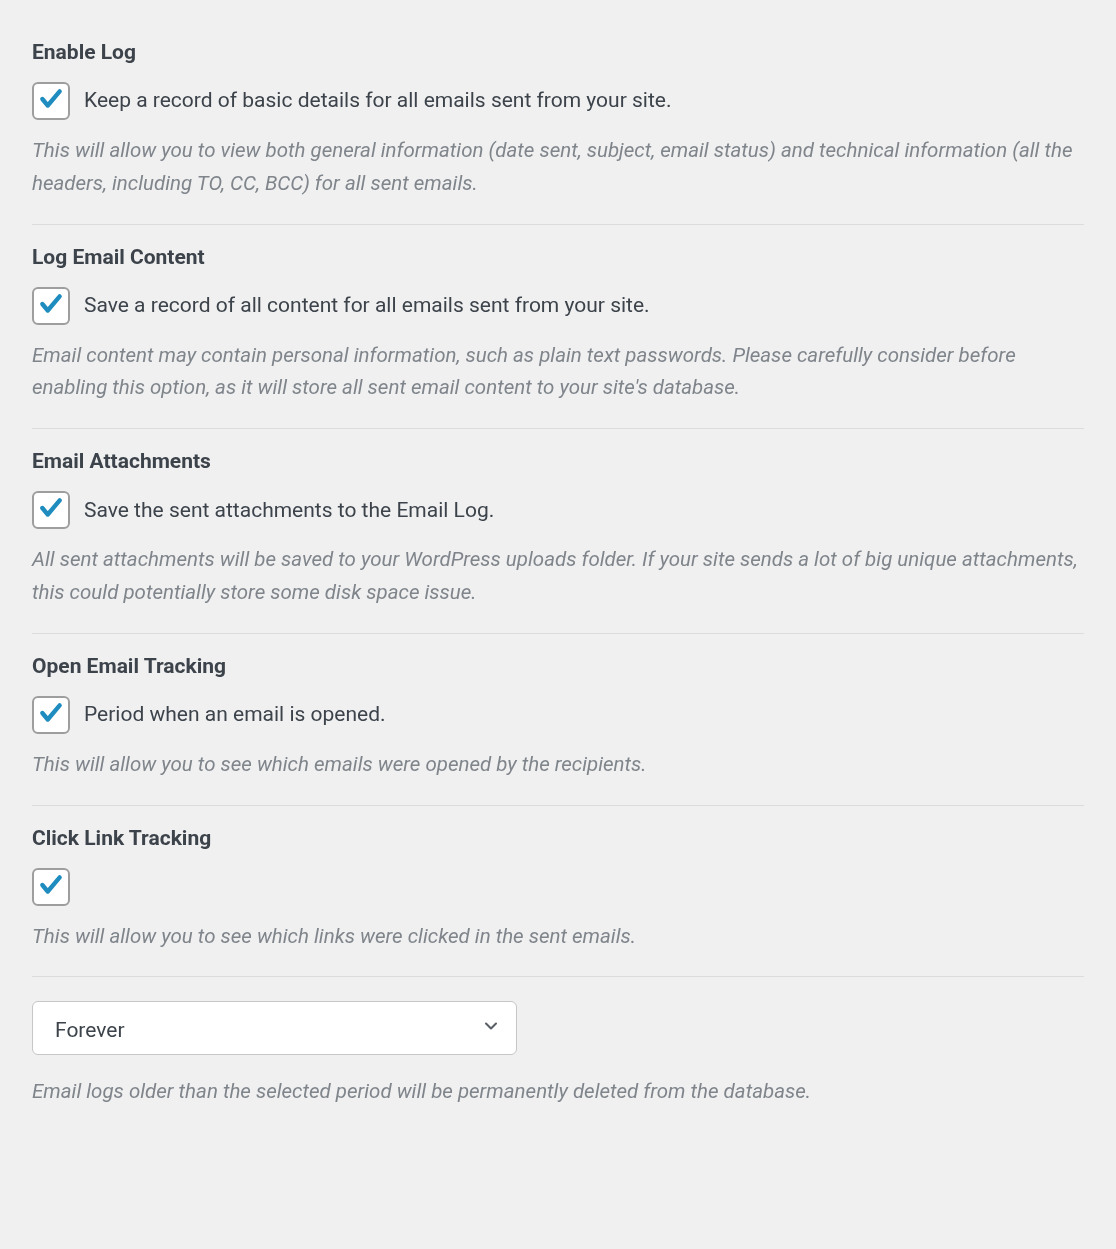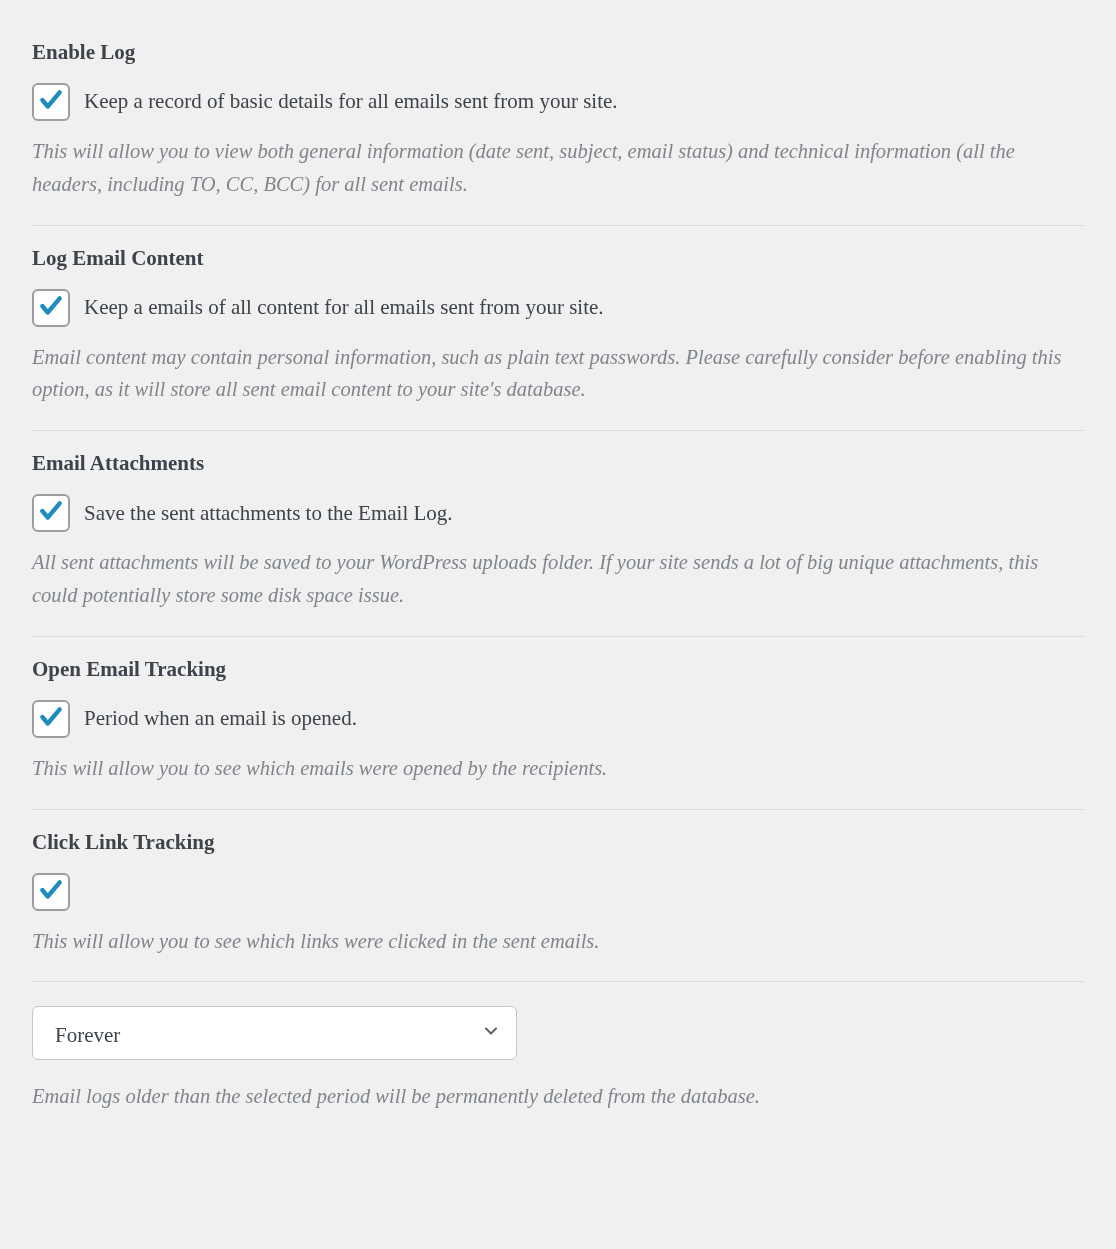--- a/index.html
+++ b/index.html
@@ -10,21 +10,20 @@
     body {
       font-family: -apple-system, BlinkMacSystemFont, "Segoe UI", Roboto, Helvetica, Arial, sans-serif;
       background-color: #f0f0f1;
       padding: 20px 32px;
       color: #3c434a;
       width: 1116px;
     }
     .section {
       border-bottom: 1px solid #dcdcde;
       padding: 20px 0 24px 0;
-      font-family: Liberation Serif, serif;
     }
     .section:last-of-type {
       border-bottom: none;
     }
     .section-title {
       font-size: 21px;
       font-weight: 700;
       color: #3c434a;
       margin-bottom: 18px;
     }
@@ -114,21 +113,21 @@
 <div class="section">
   <h3 class="section-title">Log Email Content</h3>
   <div class="checkbox-row">
     <div class="checkbox">
       <span>
         <svg viewBox="0 0 24 24" fill="none" stroke="#1e8cbe" stroke-width="4" stroke-linecap="round" stroke-linejoin="round">
             <polyline points="4 12 9 18 20 5"></polyline>
           </svg>
       </span>
     </div>
-    <span class="checkbox-label">Keep a emails of all content for all emails sent from your site.</span>
+    <span class="checkbox-label">Save a record of all content for all emails sent from your site.</span>
   </div>
   <p class="description">Email content may contain personal information, such as plain text passwords. Please carefully consider before enabling this option, as it will store all sent email content to your site's database.</p>
 </div>
 
 <div class="section">
   <h3 class="section-title">Email Attachments</h3>
   <div class="checkbox-row">
     <div class="checkbox">
       <span>
         <svg viewBox="0 0 24 24" fill="none" stroke="#1e8cbe" stroke-width="4" stroke-linecap="round" stroke-linejoin="round">

